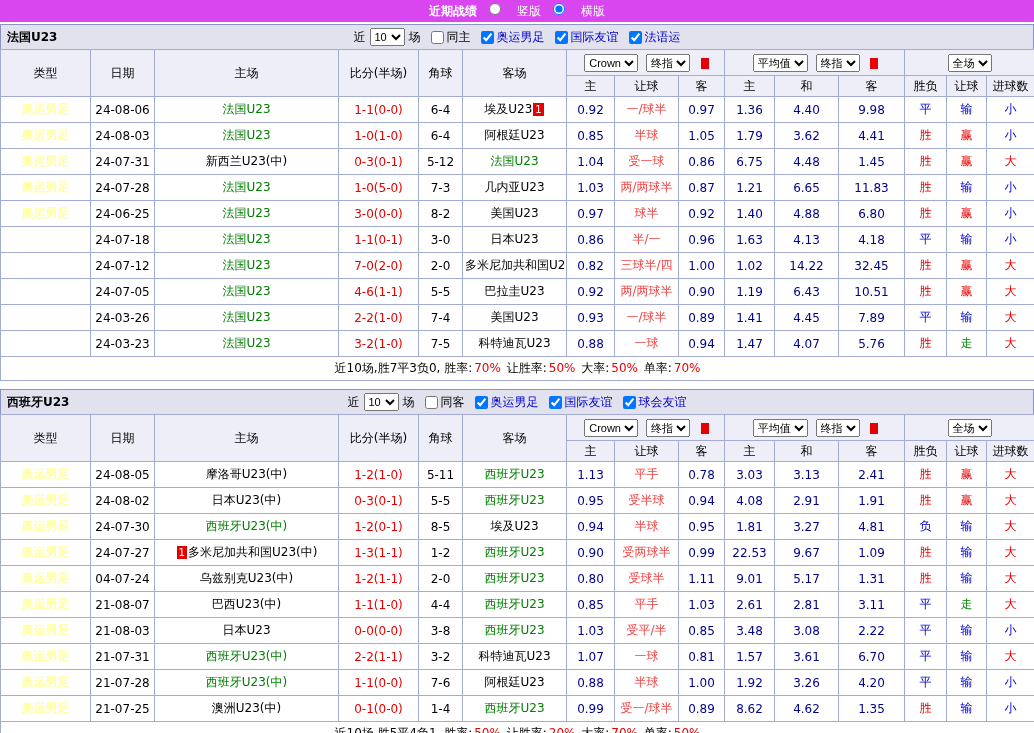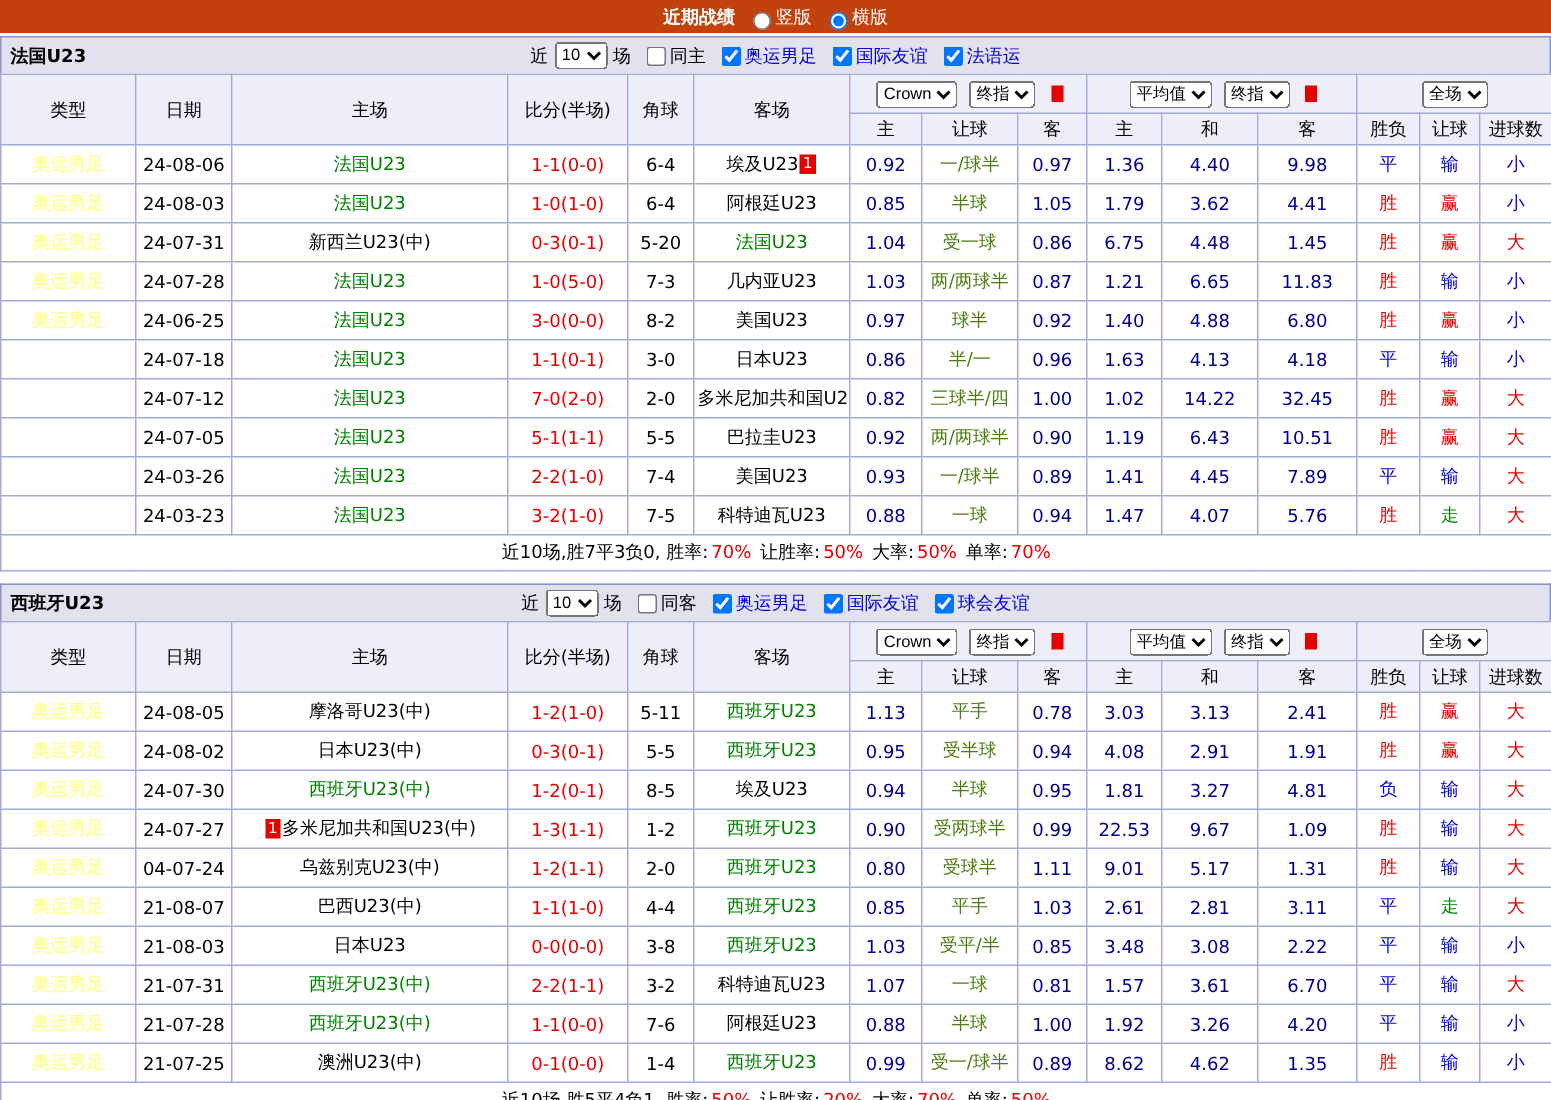--- a/index.html
+++ b/index.html
@@ -1,39 +1,39 @@
 <!DOCTYPE html>
 <html><head>
 <meta charset="utf-8">
 <style>
   html,body{margin:0;padding:0;background:#fff;}
   body{width:1034px;font-family:"DejaVu Sans","Liberation Sans",sans-serif;font-size:12px;color:#000;}
-  .topbar{background:#c2410c;color:#fff;height:22px;display:flex;align-items:center;justify-content:center;gap:12px;margin-bottom:2px;}
+  .topbar{background:#d946ef;color:#fff;height:22px;display:flex;align-items:center;justify-content:center;gap:12px;margin-bottom:2px;}
   .topbar .title{font-weight:bold;}
-  .topbar label{display:flex;align-items:flex-end;gap:3px;font-weight:normal;cursor:pointer;}
+  .topbar label{display:flex;align-items:flex-start;gap:16px;font-weight:normal;cursor:pointer;}
   .topbar input{margin:0;width:12px;height:12px;}
   .section{margin-bottom:8px;}
   .sec-head{position:relative;height:24px;background:#e2e2ee;border:1px solid #8a93c6;border-bottom:none;display:flex;align-items:center;justify-content:center;}
   .sec-head .team{position:absolute;left:6px;font-weight:bold;}
   .filters{display:flex;align-items:center;gap:2px;}
   .filters .cb{width:13px;height:13px;margin:0 1px 0 8px;}
   .complbl{color:#0000cc;}
   .sel{font-size:11px;height:18px;margin:0 2px;}
   table.grid{border-collapse:collapse;width:1034px;table-layout:fixed;}
   .grid th,.grid td{border:1px solid #a3abd3;text-align:center;padding:0 2px;overflow:hidden;white-space:nowrap;}
   .grid thead th{background:#eeeef8;font-weight:normal;}
   .hA th{height:25px;}
   .hB th{height:20px;}
   .grid tbody td{height:25px;background:#fff;}
   td.type{font-weight:bold;}
   .t-oly{background:#6e6e2a;color:#ffffa0;}
   .t-fri{background:#3b63c6;color:#ffffff;}
   td.score{color:#e60000;}
   td.od{color:#00008b;}
-  td.hcp{color:#4d7c0f;}
+  td.hcp{color:#ef4444;}
   .tname{cursor:pointer;}
   .focus{color:#008000;}
   .c-r{color:#e60000;}
   .c-b{color:#0000cc;}
   .c-g{color:#008800;}
   .badge{display:inline-block;background:#e60000;color:#fff;font-size:10px;line-height:13px;padding:0 2px;margin:0 1px;vertical-align:middle;}
   .badge:empty{display:none;}
   .redflag{display:inline-block;width:8px;height:11px;background:#e60000;margin-left:5px;vertical-align:middle;}
   td.summary{height:23px;text-align:center;background:#fff;}
   td.summary span{margin:0 1px;}
@@ -156,21 +156,21 @@
     <td class="od">4.41</td>
     <td class="res1 c-r">胜</td>
     <td class="res2 c-r">赢</td>
     <td class="res3 c-b">小</td>
   </tr>
           <tr>
     <td class="type t-oly">奥运男足</td>
     <td>24-07-31</td>
     <td><span class="tname home-name">新西兰U23(中)</span></td>
     <td class="score">0-3(0-1)</td>
-    <td>5-20</td>
+    <td>5-12</td>
     <td><span class="tname away-name focus">法国U23</span></td>
     <td class="od">1.04</td>
     <td class="hcp">受一球</td>
     <td class="od">0.86</td>
     <td class="od">6.75</td>
     <td class="od">4.48</td>
     <td class="od">1.45</td>
     <td class="res1 c-r">胜</td>
     <td class="res2 c-r">赢</td>
     <td class="res3 c-r">大</td>
@@ -240,21 +240,21 @@
     <td class="od">14.22</td>
     <td class="od">32.45</td>
     <td class="res1 c-r">胜</td>
     <td class="res2 c-r">赢</td>
     <td class="res3 c-r">大</td>
   </tr>
           <tr>
     <td class="type t-fri">国际友谊</td>
     <td>24-07-05</td>
     <td><span class="tname home-name focus">法国U23</span></td>
-    <td class="score">5-1(1-1)</td>
+    <td class="score">4-6(1-1)</td>
     <td>5-5</td>
     <td><span class="tname away-name">巴拉圭U23</span></td>
     <td class="od">0.92</td>
     <td class="hcp">两/两球半</td>
     <td class="od">0.90</td>
     <td class="od">1.19</td>
     <td class="od">6.43</td>
     <td class="od">10.51</td>
     <td class="res1 c-r">胜</td>
     <td class="res2 c-r">赢</td>

